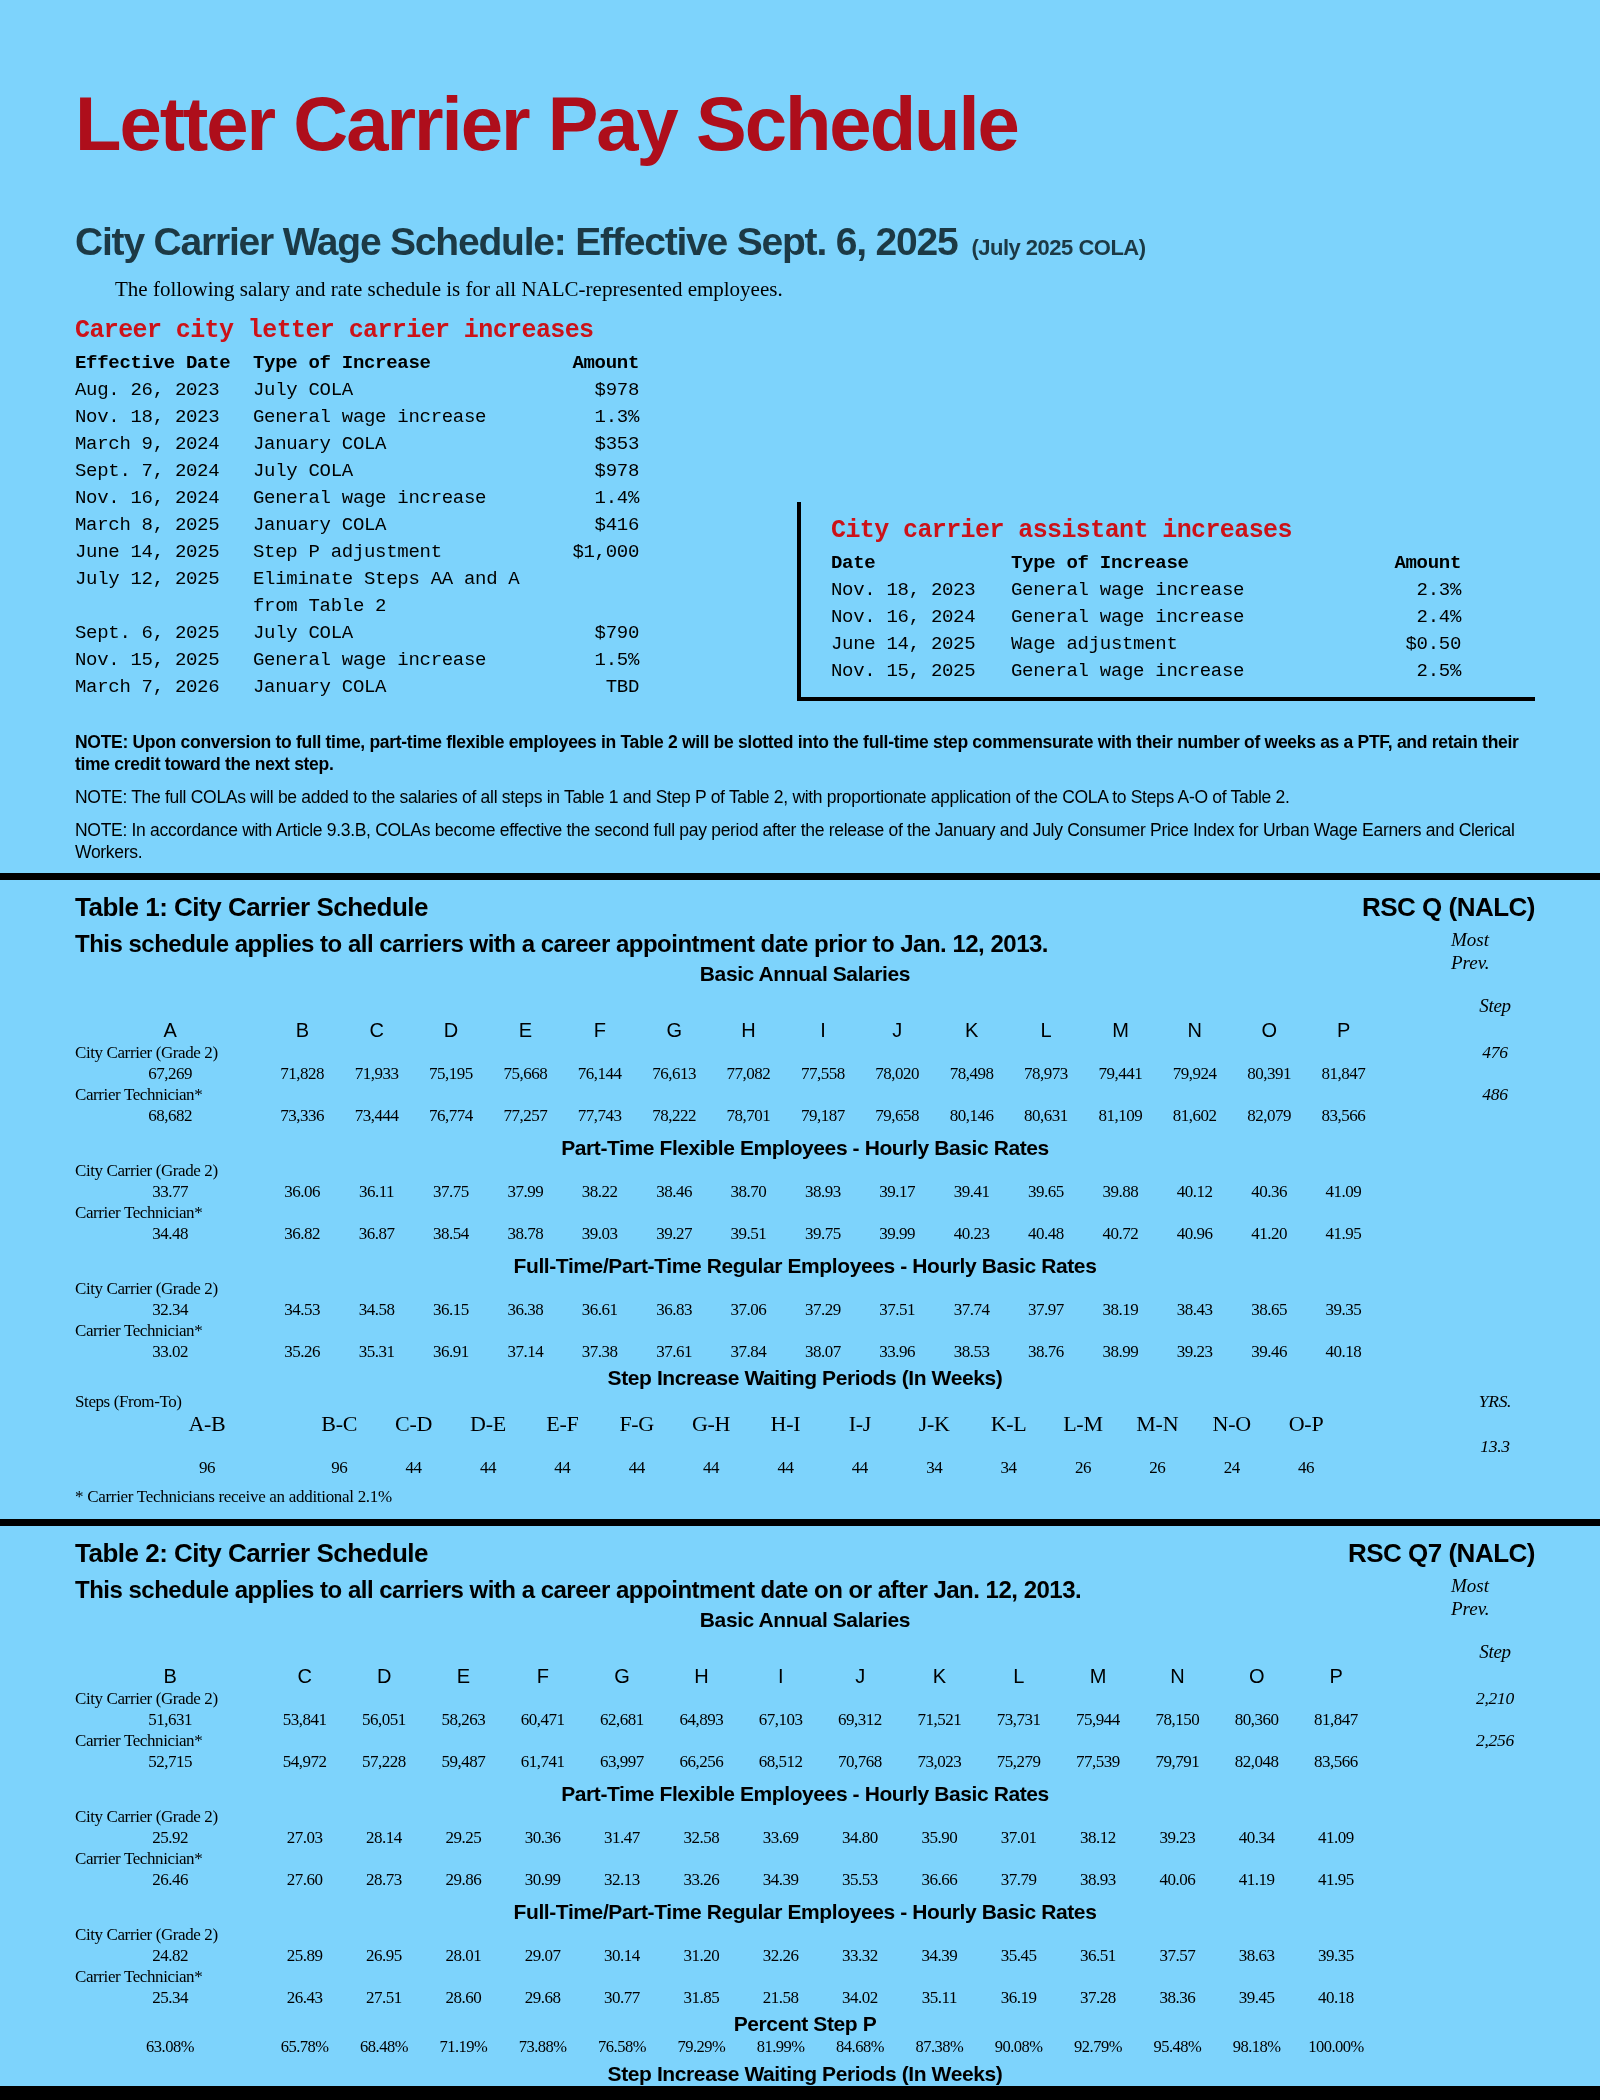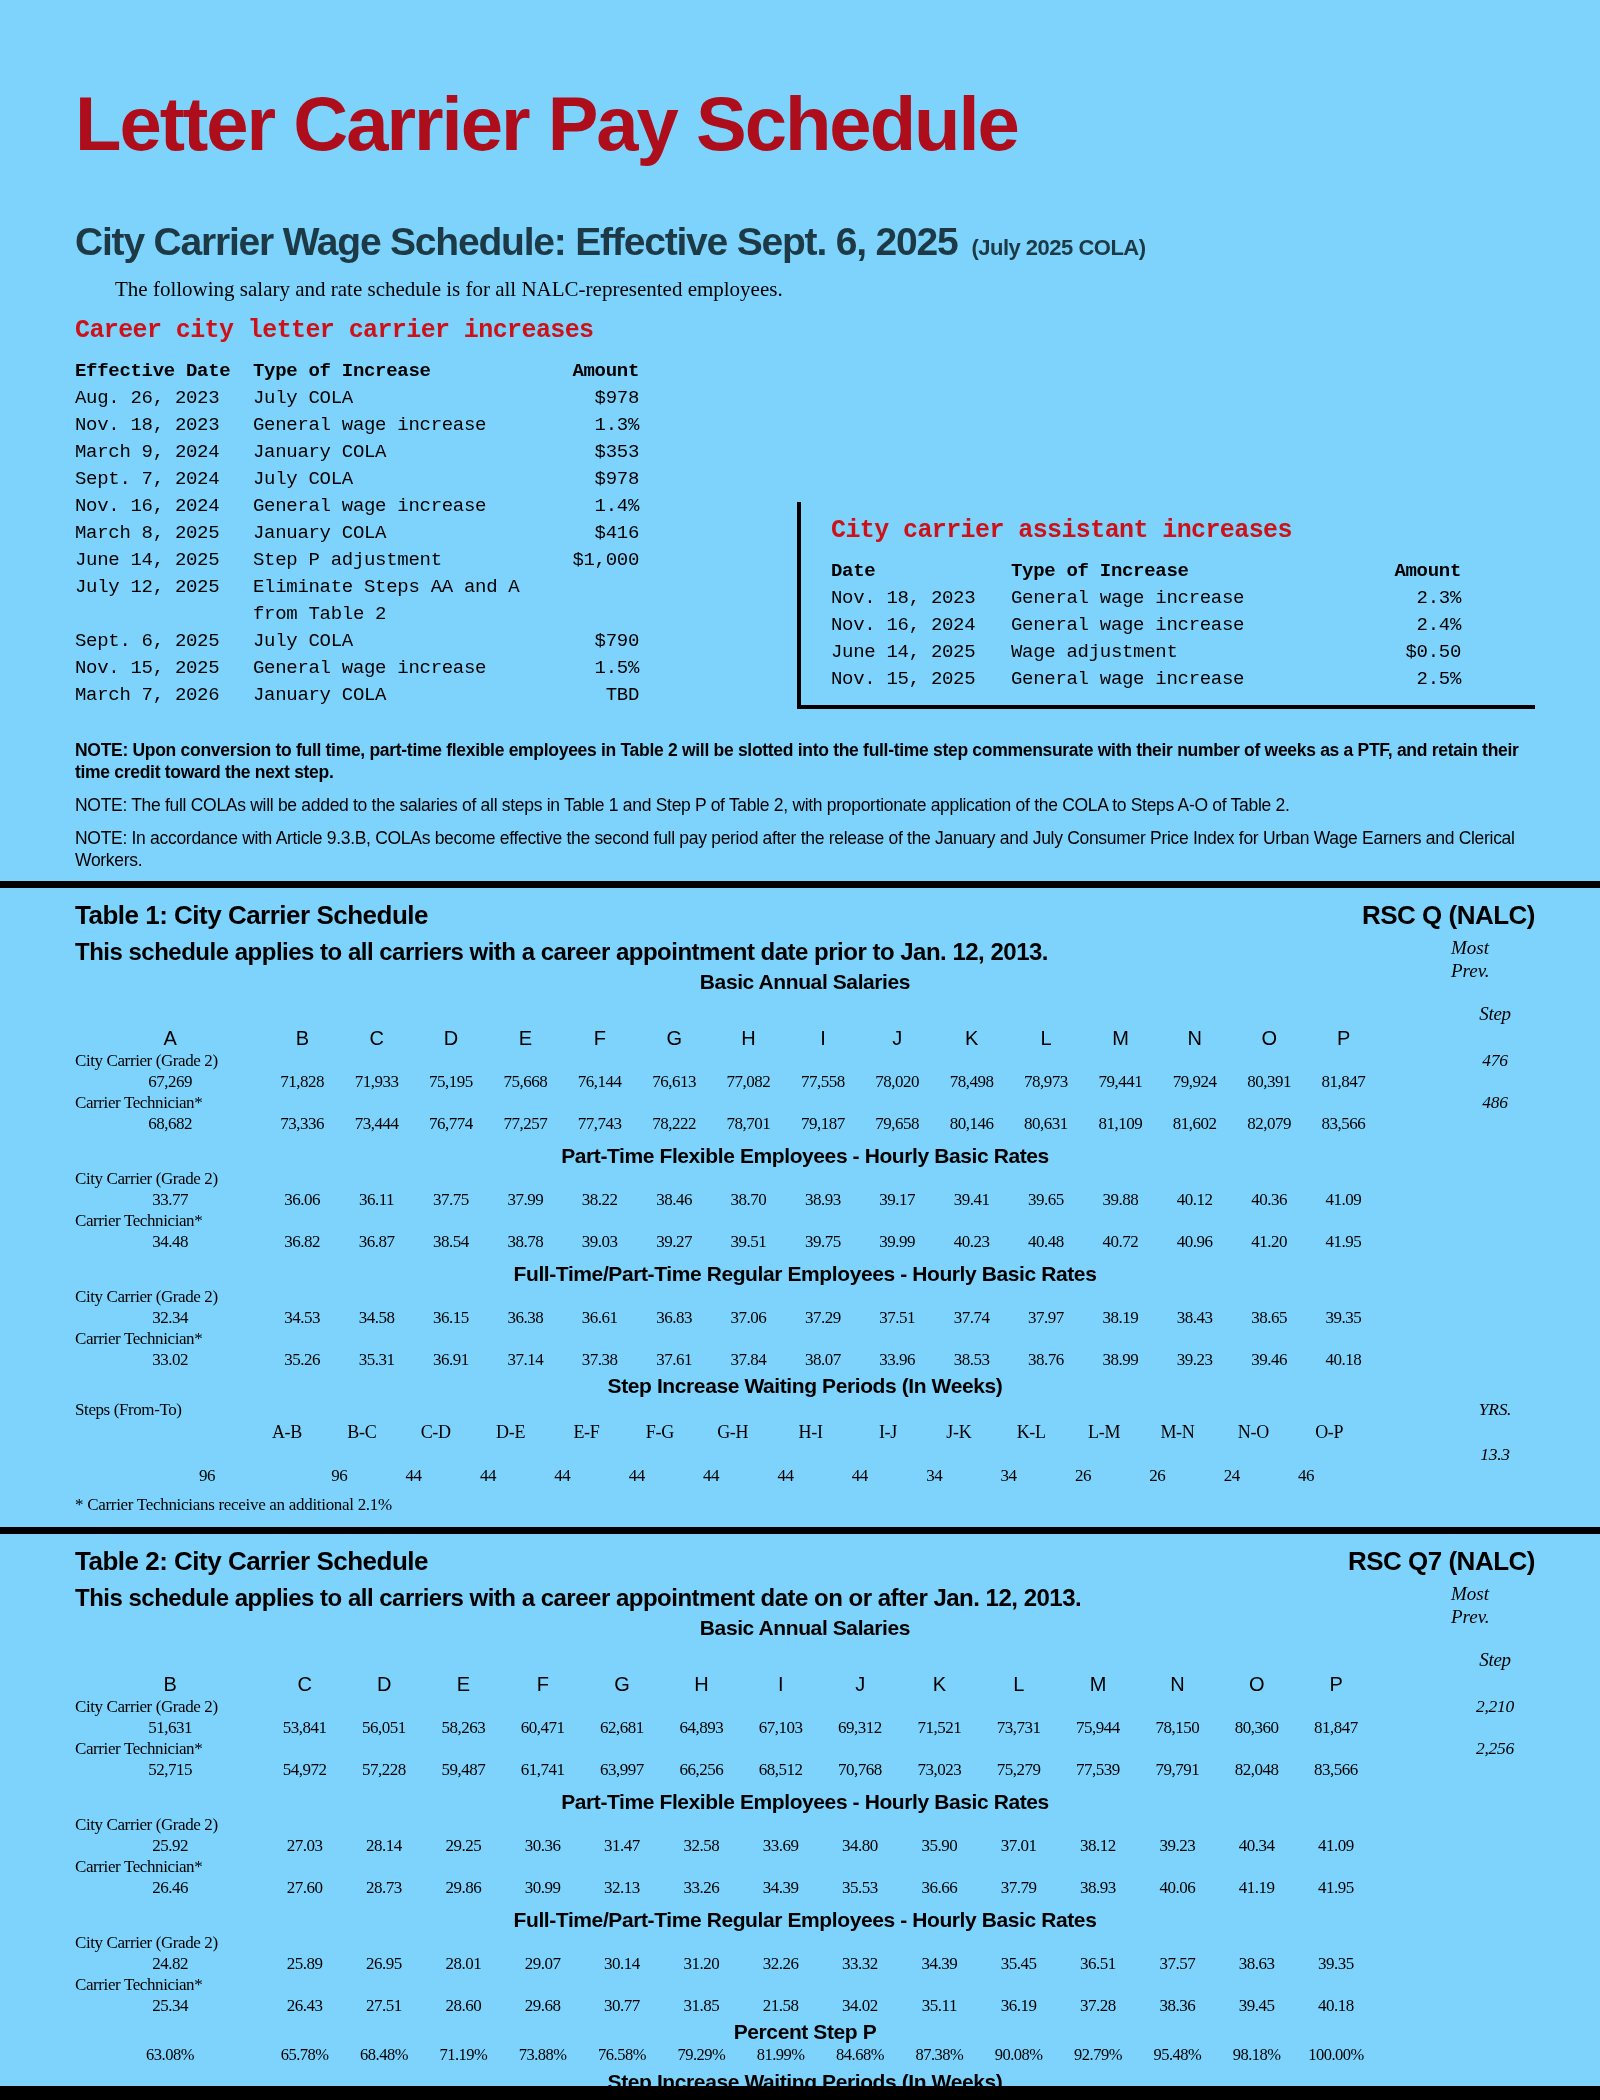--- a/index.html
+++ b/index.html
@@ -10,21 +10,21 @@
   .page{width:1600px;height:2100px;background:#7dd3fc;position:relative;overflow:hidden;margin:0 auto;}
   .content{padding:0 65px 0 75px;}
   .doc-title{margin:88px 0 0;font-size:76px;line-height:.95;font-weight:700;letter-spacing:-2px;color:var(--title-red);}
   .subtitle-row{margin-top:60px;display:flex;align-items:baseline;gap:14px;}
   .subtitle{font-size:39px;font-weight:700;letter-spacing:-1.2px;color:var(--navy);}
   .subtitle-note{font-size:22px;font-weight:700;letter-spacing:-.5px;color:var(--navy);}
   .intro{margin-top:12px;font-family:"Liberation Serif",serif;font-size:21px;line-height:26px;margin-left:40px;}
   .two-col{margin-top:14px;display:flex;justify-content:space-between;align-items:flex-end;font-family:Liberation Mono, monospace;}
   .red-head{color:var(--heading-red);font-size:25px;font-weight:700;letter-spacing:-.6px;line-height:30px;}
   .career{width:640px;}
-  .inc-table{margin-top:12px;font-size:19px;letter-spacing:-.3px;}
+  .inc-table{margin-top:4px;font-size:19px;letter-spacing:-.3px;}
   .inc-row{display:grid;line-height:27px;}
   .career .inc-row{grid-template-columns:178px 300px 86px;}
   .cca-box{width:738px;border-left:4px solid var(--rule-black);border-bottom:4px solid var(--rule-black);padding:14px 6px 12px 30px;margin-top:6px;}
   .cca-box .inc-row{grid-template-columns:180px 300px 150px;}
   .inc-head{font-weight:700;}
   .amount{text-align:right;}
   .notes{margin-top:30px;font-size:17.5px;letter-spacing:-.3px;line-height:22px;max-width:1462px;}
   .note{margin-top:11px;}
   .note.bold{font-weight:700;margin-top:0;}
   .bar{height:7px;background:var(--rule-black);margin:10px -65px 0 -75px;}
@@ -40,21 +40,21 @@
   .g18{grid-template-columns:190px repeat(16,1fr) 80px;}
   .g17{grid-template-columns:190px repeat(15,1fr) 80px;}
   .g18 .mps{grid-column:18;}
   .g17 .mps{grid-column:17;}
   .letters-row{line-height:24px;margin-top:8px;font-size:20px;letter-spacing:-.3px;}
   .cell{text-align:center;}
   .numrow{line-height:21px;}
   .row-label{font-family:"Liberation Serif",serif;font-size:17px;letter-spacing:-.4px;text-align:left;}
   .numrow .cell,.weeks-row .cell{font-family:"Liberation Serif",serif;font-size:17px;letter-spacing:-.5px;}
   .percent-row .cell{font-family:"Liberation Serif",serif;font-size:16.5px;letter-spacing:-.5px;}
-  .pairs-row .cell{font-family:"Liberation Serif",serif;font-size:18px;letter-spacing:-.3px;text-align:right;}
+  .pairs-row .cell{font-family:"Liberation Serif",serif;font-size:22px;letter-spacing:-.3px;}
   .pairs-row,.weeks-row,.percent-row{line-height:22px;}
   .shift1 .cell{transform:translateX(37px);}
   .shift1 .mps,.shift2 .mps{transform:none;}
   .mps{text-align:center;font-family:"Liberation Serif",serif;font-style:italic;font-size:17.5px;letter-spacing:-.3px;}
   .letters-row .mps{font-size:19px;}
   .footnote{margin-top:8px;font-family:"Liberation Serif",serif;font-size:17px;letter-spacing:-.3px;padding-bottom:6px;}
   .bottom-bar{position:absolute;left:0;right:0;bottom:0;height:14px;background:var(--rule-black);}
 </style>
 </head>
 <body>

